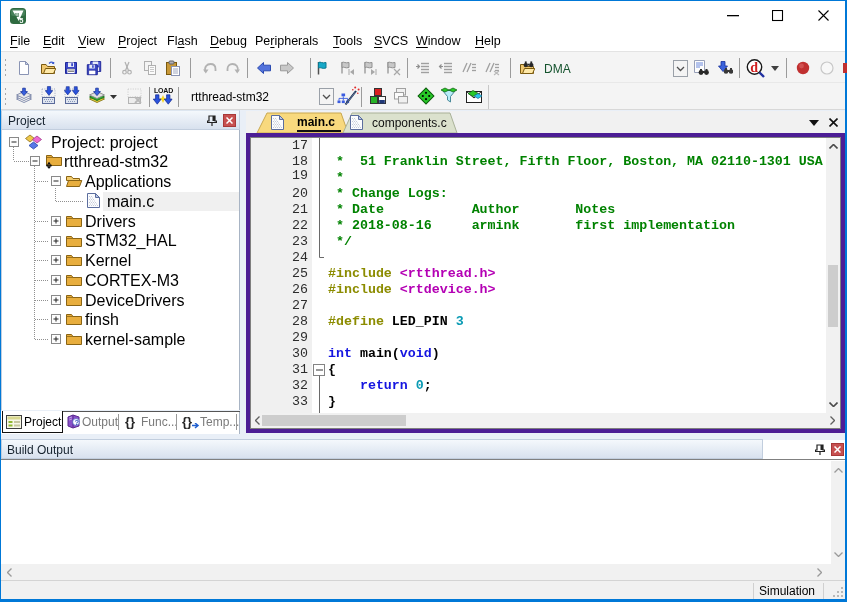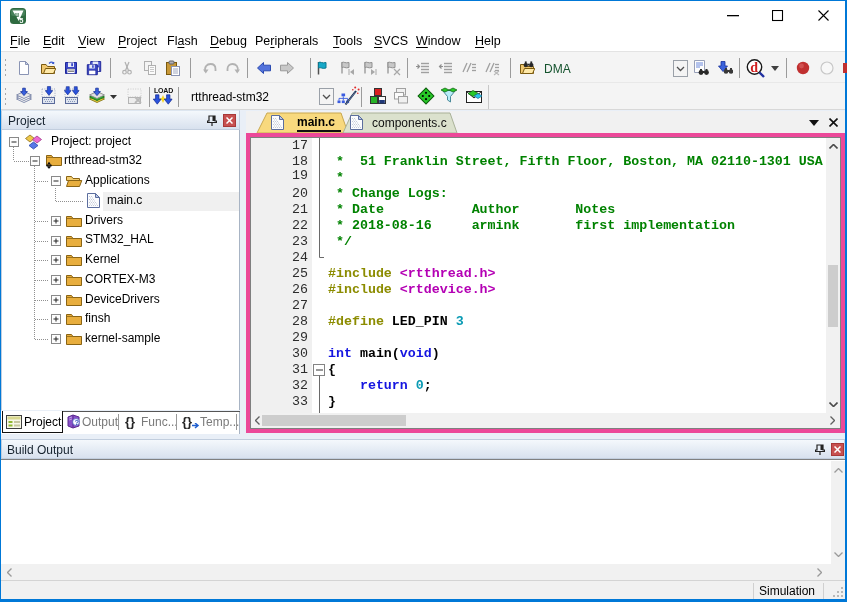--- a/index.html
+++ b/index.html
@@ -20,40 +20,40 @@
 #tb2 { position:absolute; left:0; top:82px; width:844px; height:27px; background:#f4f4f4; border-bottom:1px solid #d8d8d8; }
 .sep { position:absolute; width:1px; background:#9b9b9b; }
 
 #main { position:absolute; left:0px; top:109px; width:844px; height:330px; background:#e9eff7; }
 
 #proj { position:absolute; left:0px; top:0px; width:240px; height:327px; }
 #proj-hdr { position:absolute; left:0; top:0; width:239px; height:20px;
   background:linear-gradient(#f4f8fc,#d8e1ee); border:1px solid #c2cede; border-top-color:#dde6f0; }
 #proj-hdr span { position:absolute; left:6px; top:3px; font-size:12px; color:#16222e; }
 #proj-tree { position:absolute; left:0; top:20px; width:239px; height:280px; background:#fff; border-left:1px solid #c2cede; border-right:1px solid #a8b4c4; overflow:hidden; }
-.trow { position:absolute; height:20px; font-size:12px; color:#000; }
+.trow { position:absolute; height:20px; font-size:16px; color:#000; }
 #proj-tabs { position:absolute; left:0; top:301px; width:239px; height:23px; background:#fff; border-right:1px solid #a8b4c4; }
 
 #edit { position:absolute; left:245px; top:1px; width:599px; height:322px; }
 #tabbar { position:absolute; left:0; top:0; width:599px; height:22px; background:#f1f1f1; }
-#edframe { position:absolute; left:0; top:22px; width:599px; height:300px; background:#ec4899; }
+#edframe { position:absolute; left:0; top:22px; width:599px; height:300px; background:#4c1d95; }
 #edinner { position:absolute; left:4px; top:4px; width:591px; height:292px; border:1px solid #7f7f7f; background:#fff; overflow:hidden; }
 #gutter { position:absolute; left:0; top:0; width:61px; height:275px; background:#f0f0f0; }
 #code { position:absolute; left:0; top:0; width:574px; height:275px; font-family:"Liberation Mono", monospace; font-size:13.3px; font-weight:bold; line-height:16px; white-space:pre; }
 .ln { position:absolute; width:57px; text-align:right; font-family:"Liberation Mono", monospace; font-size:13.3px; color:#2d2d2d; font-weight:normal; line-height:16px; }
 .cl { position:absolute; left:77px; }
 .cmt { color:#008200; } .dir { color:#8c8c00; } .inc { color:#b400b4; } .kw { color:#1414e0; } .num { color:#0a9bb4; }
 
 .sbtrack { position:absolute; background:#f1f1f1; }
 .sbthumb { position:absolute; background:#cdcdcd; }
 .dotv { position:absolute; width:1px; background-image:repeating-linear-gradient(to bottom,#909090 0 1px,transparent 1px 2px); }
 .doth { position:absolute; height:1px; background-image:repeating-linear-gradient(to right,#909090 0 1px,transparent 1px 2px); }
 .ebox { width:10px; height:10px; }
 
-#bo-hdr { position:absolute; left:0px; top:438px; width:844px; height:20px;
+#bo-hdr { position:absolute; left:0px; top:438px; width:762px; height:20px;
   background:linear-gradient(#f4f8fc,#d8e1ee); border:1px solid #c2cede;padding-left:45px; }
 #bo-hdr span { position:absolute; left:5px; top:3px; font-size:12px; color:#16222e; }
 #bo-body { position:absolute; left:0px; top:458px; width:844px; height:105px; background:#fff; border-top:1px solid #808080; }
 #bo-hscroll { position:absolute; left:0px; top:563px; width:844px; height:16px; background:#f1f1f1; }
 
 #status { position:absolute; left:0; top:579px; width:844px; height:20px; background:#f1f1f1; border-top:1px solid #d4d4d4; }
 #status .sim { position:absolute; left:758px; top:3px; font-size:12px; color:#000; }
 #bottomborder { position:absolute; left:-1px; top:598px; width:847px; height:4px; background:#0078d7; }
 </style>
 </head>

